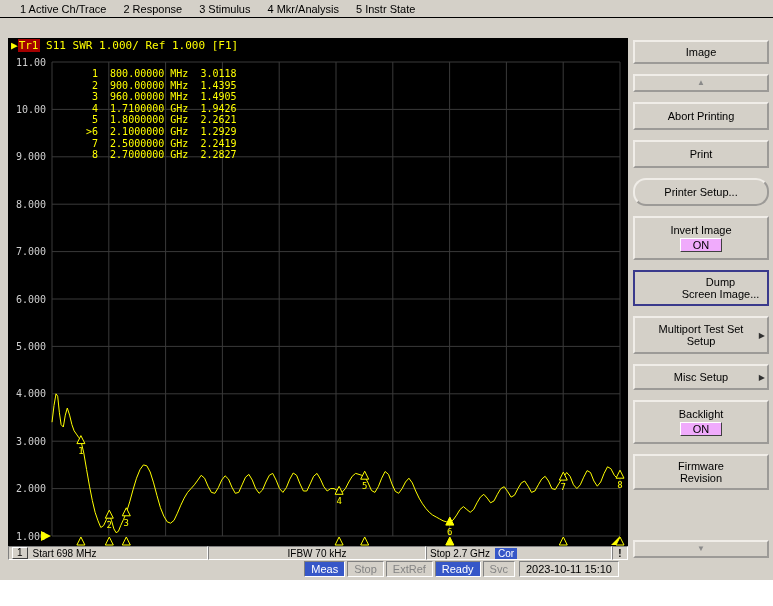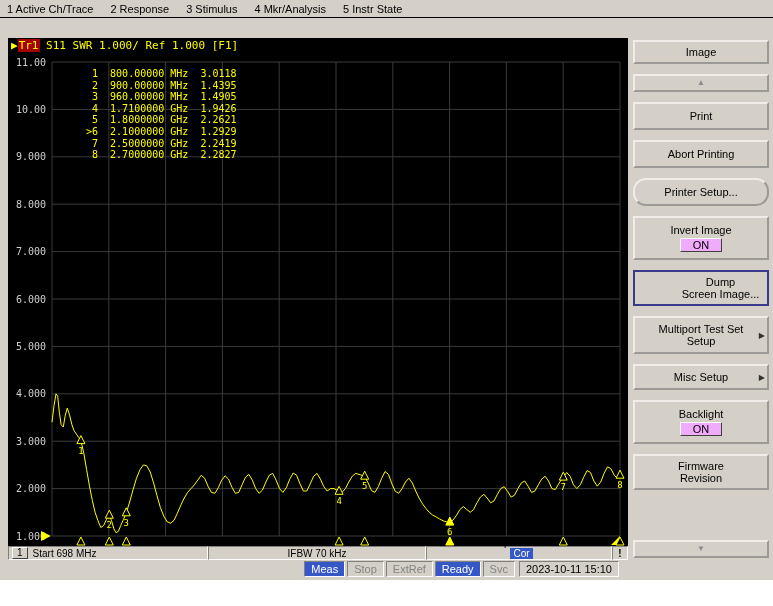--- a/index.html
+++ b/index.html
@@ -2,39 +2,39 @@
 <html><head>
 <meta charset="utf-8">
 <style>
   html,body{margin:0;padding:0;background:#fff;}
   body{font-family:"Liberation Sans",sans-serif;}
   .app{position:relative;width:773px;height:580px;background:#d4d0c8;overflow:hidden;}
 
   
   .menubar{position:absolute;left:0;top:0;width:773px;height:18px;background:#d4d0c8;
            border-bottom:1px solid #000;display:flex;align-items:center;font-size:11px;
-           padding-left:7px;box-sizing:border-box;color:#000;}
+           padding-left:20px;box-sizing:border-box;color:#000;}
   .menu-item{margin-right:17px;white-space:nowrap;cursor:default;}
 
   
   .plot{position:absolute;left:8px;top:38px;width:620px;height:508px;background:#000;}
   .plotsvg{position:absolute;left:0;top:0;}
   .trace-header{position:absolute;left:3px;top:1px;font:11px "DejaVu Sans Mono",monospace;color:#ffff00;white-space:pre;}
   .tr1-arrow{color:#ffff00;}
   .tr1{background:#a40000;color:#ffff00;padding:0 1px;}
   .mtable{position:absolute;left:78px;top:30px;font:10px/11.6px "DejaVu Sans Mono",monospace;color:#ffff00;white-space:pre;}
 
   
   .stimbar{position:absolute;left:8px;top:546px;width:620px;height:14px;display:flex;
            font-size:10px;background:#d4d0c8;align-items:stretch;}
   .seg{border:1px solid;border-color:#808080 #ffffff #ffffff #808080;display:flex;
        align-items:center;padding:0 3px;box-sizing:border-box;white-space:nowrap;}
   .seg.start{width:200px;}
   .seg.ifbw{flex:1;justify-content:center;}
-  .seg.stop{width:186px;justify-content:flex-end;flex-direction:column;}
+  .seg.stop{width:186px;}
   .seg.alert{width:16px;justify-content:center;font-weight:bold;}
   .chbox{border:1px solid;border-color:#ffffff #404040 #404040 #ffffff;padding:0 4px;margin-right:5px;line-height:10px;}
   .cor{background:#3657c8;color:#fff;padding:0 3px;margin-left:5px;line-height:11px;}
 
   
   .sidebar{position:absolute;left:633px;top:40px;width:136px;height:518px;display:flex;
            flex-direction:column;gap:10px;box-sizing:border-box;}
   .skey{border:2px outset #f0ede8;background:#d4d0c8;display:flex;flex-direction:column;
         align-items:center;justify-content:center;font-size:11px;text-align:center;
         position:relative;padding:2px 4px;box-sizing:border-box;cursor:default;color:#000;}
@@ -160,24 +160,24 @@
       <span>!</span>
     </div>
   </div>
 
   <div class="sidebar" id="sidebar">
       <div class="skey" style="min-height: 24px;">Image</div>
       <div class="arrowbtn">
         <span class="arrow-glyph">▲</span>
       </div>
       <div class="skey" style="min-height: 28px;">
+        <div>Abort Printing</div>
+      </div>
+      <div class="skey" style="min-height: 28px;">
         <div>Print</div>
-      </div>
-      <div class="skey" style="min-height: 28px;">
-        <div>Abort Printing</div>
       </div>
       <div class="skey" style="min-height: 28px; border-radius: 13px;">
         <div>Printer Setup...</div>
       </div>
       <div class="skey" style="min-height: 44px;">
         <div>Invert Image</div>
         <div class="state">ON</div>
       </div>
       <div class="skey sel" style="min-height: 36px; padding-left: 43px;">
         <div>Dump</div>

